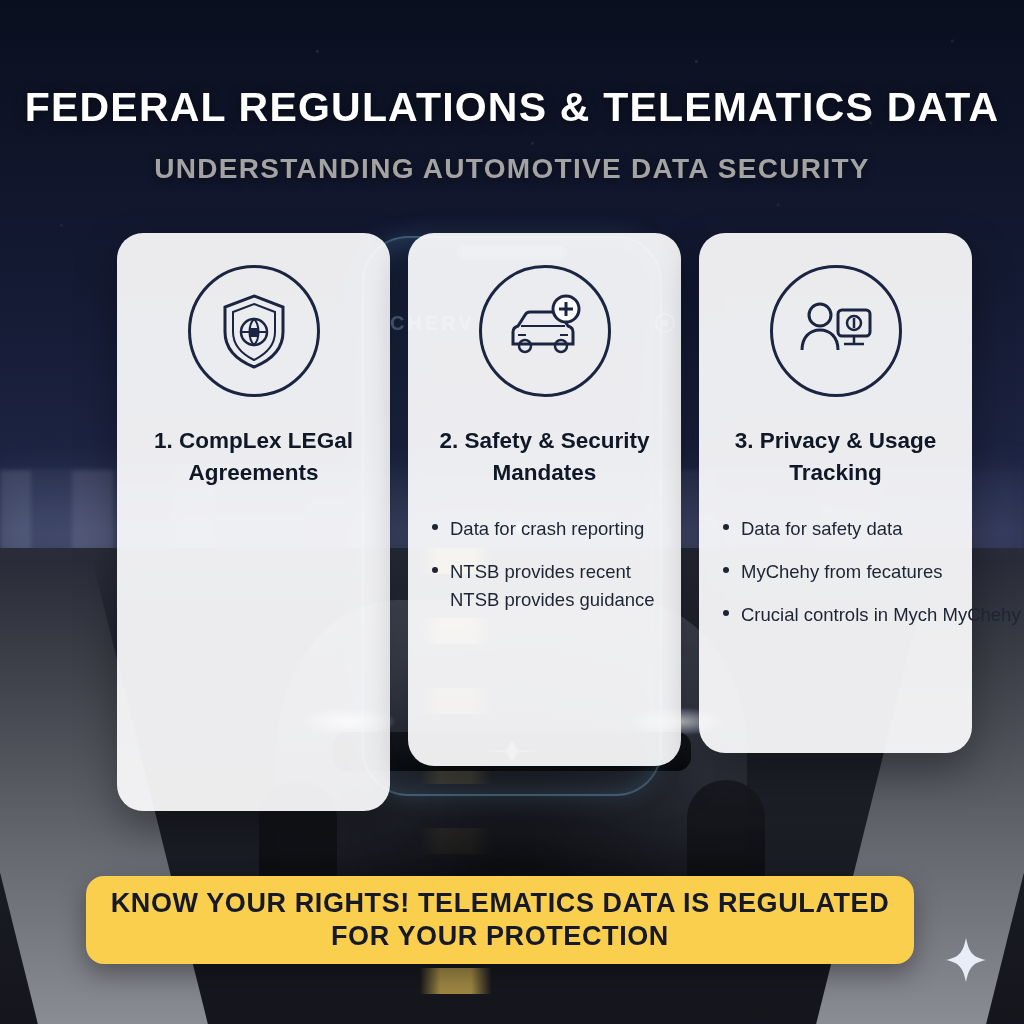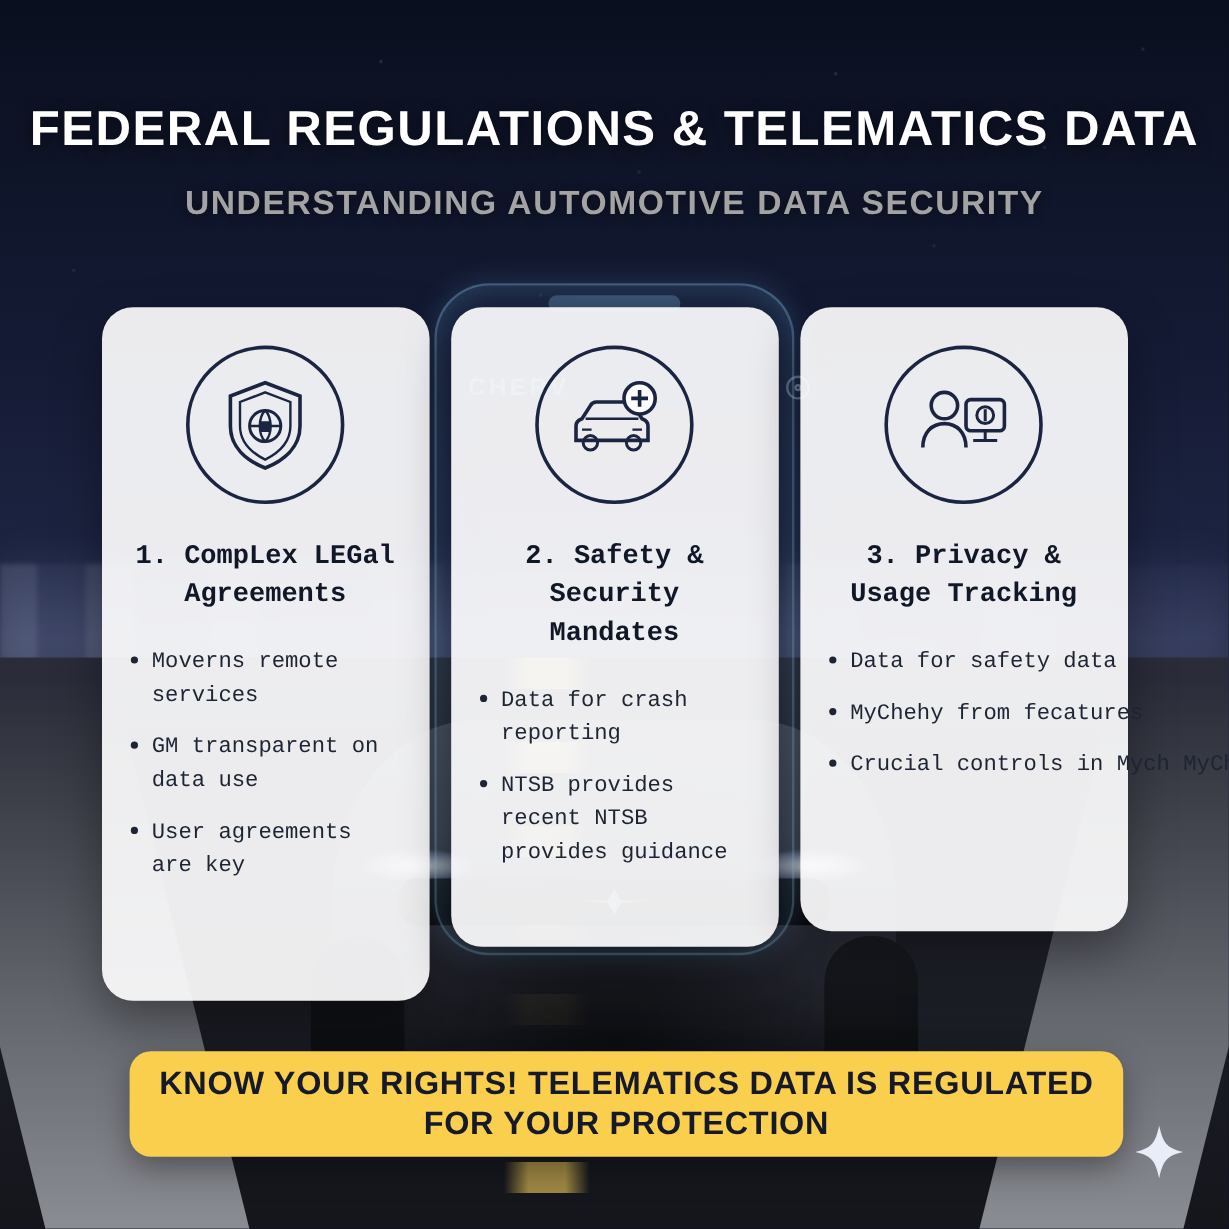--- a/index.html
+++ b/index.html
@@ -157,22 +157,22 @@
   }
   .subtitle{
     margin:22px 0 0 0;
     font-size:28px; font-weight:800; letter-spacing:1.3px;
     color:#a3a3a3; text-transform:uppercase;
     text-shadow:0 2px 10px rgba(0,0,0,.5);
   }
 
   
   .cards{
-    position:absolute; left:52px; right:52px; top:256px;
-    display:flex; gap:18px; justify-content:center;font-family:Liberation Mono, monospace;
+    position:absolute; left:52px; right:52px; top:233px;
+    display:flex; gap:18px; justify-content:flex-end;
   }
   .card{
     width:273px;
     background:rgba(252,252,253,.93);
     border-radius:26px;
     box-shadow:0 18px 40px rgba(0,0,0,.35);
     padding:28px 22px 26px;
     position:relative;
   }
   .card.c1{ height:578px; }
@@ -205,21 +205,21 @@
   .bullets li:before{
     content:"";
     position:absolute; left:2px; top:9px;
     width:6px; height:6px; border-radius:50%;
     background:#1d2433;
   }
   .c3 .bullets li{ white-space:nowrap; }
 
   
   .banner{
-    position:absolute; left:108px; width:828px; top:876px; height:88px;
+    position:absolute; left:86px; width:828px; top:876px; height:88px;
     background:#f9cf4d; border-radius:18px;
     display:flex; align-items:center; justify-content:center;
     box-shadow:0 10px 26px rgba(0,0,0,.35);
   }
   .banner-text{
     text-align:center; color:#15192a;
     font-size:27px; font-weight:800; letter-spacing:.6px; line-height:1.24;
     text-transform:uppercase;
     padding:0 24px;
   }
@@ -265,25 +265,20 @@
       <svg width="86" height="86" viewBox="0 0 86 86" fill="none" stroke="#1b2541" stroke-width="3">
         <path d="M43 8 L72 19 V44 C72 62 58 73 43 79 C28 73 14 62 14 44 V19 Z"></path>
         <path d="M43 16 L64 24 V44 C64 58 53 67 43 72 C33 67 22 58 22 44 V24 Z" stroke-width="2"></path>
         <circle cx="43" cy="44" r="13" stroke-width="2.5"></circle>
         <path d="M30 44 H56" stroke-width="2"></path>
         <path d="M43 31 C49 37 49 51 43 57 C37 51 37 37 43 31Z" stroke-width="2"></path>
         <rect x="38" y="40" width="10" height="9" rx="2" fill="#1b2541" stroke="none"></rect>
       </svg>
     </div>
     <div class="card-title">1. CompLex LEGal Agreements</div>
-    <ul class="bullets">
-      <li>Moverns remote services</li>
-      <li>GM transparent on data use</li>
-      <li>User agreements are key</li>
-    </ul>
   </div>
 
   <div class="card c2">
     <div class="icon-ring">
       <svg width="92" height="86" viewBox="0 0 92 86" fill="none" stroke="#1b2541" stroke-width="3">
         <path d="M14 56 V44 C14 41 16 39 19 38 L26 27 C27 25 29 24 31 24 H57 C59 24 61 25 62 27 L69 38 C72 39 74 41 74 44 V56 H14Z"></path>
         <path d="M22 38 H66" stroke-width="2"></path>
         <circle cx="26" cy="58" r="6" stroke-width="2.5"></circle>
         <circle cx="62" cy="58" r="6" stroke-width="2.5"></circle>
         <path d="M19 47 H27 M61 47 H69" stroke-width="2"></path>

